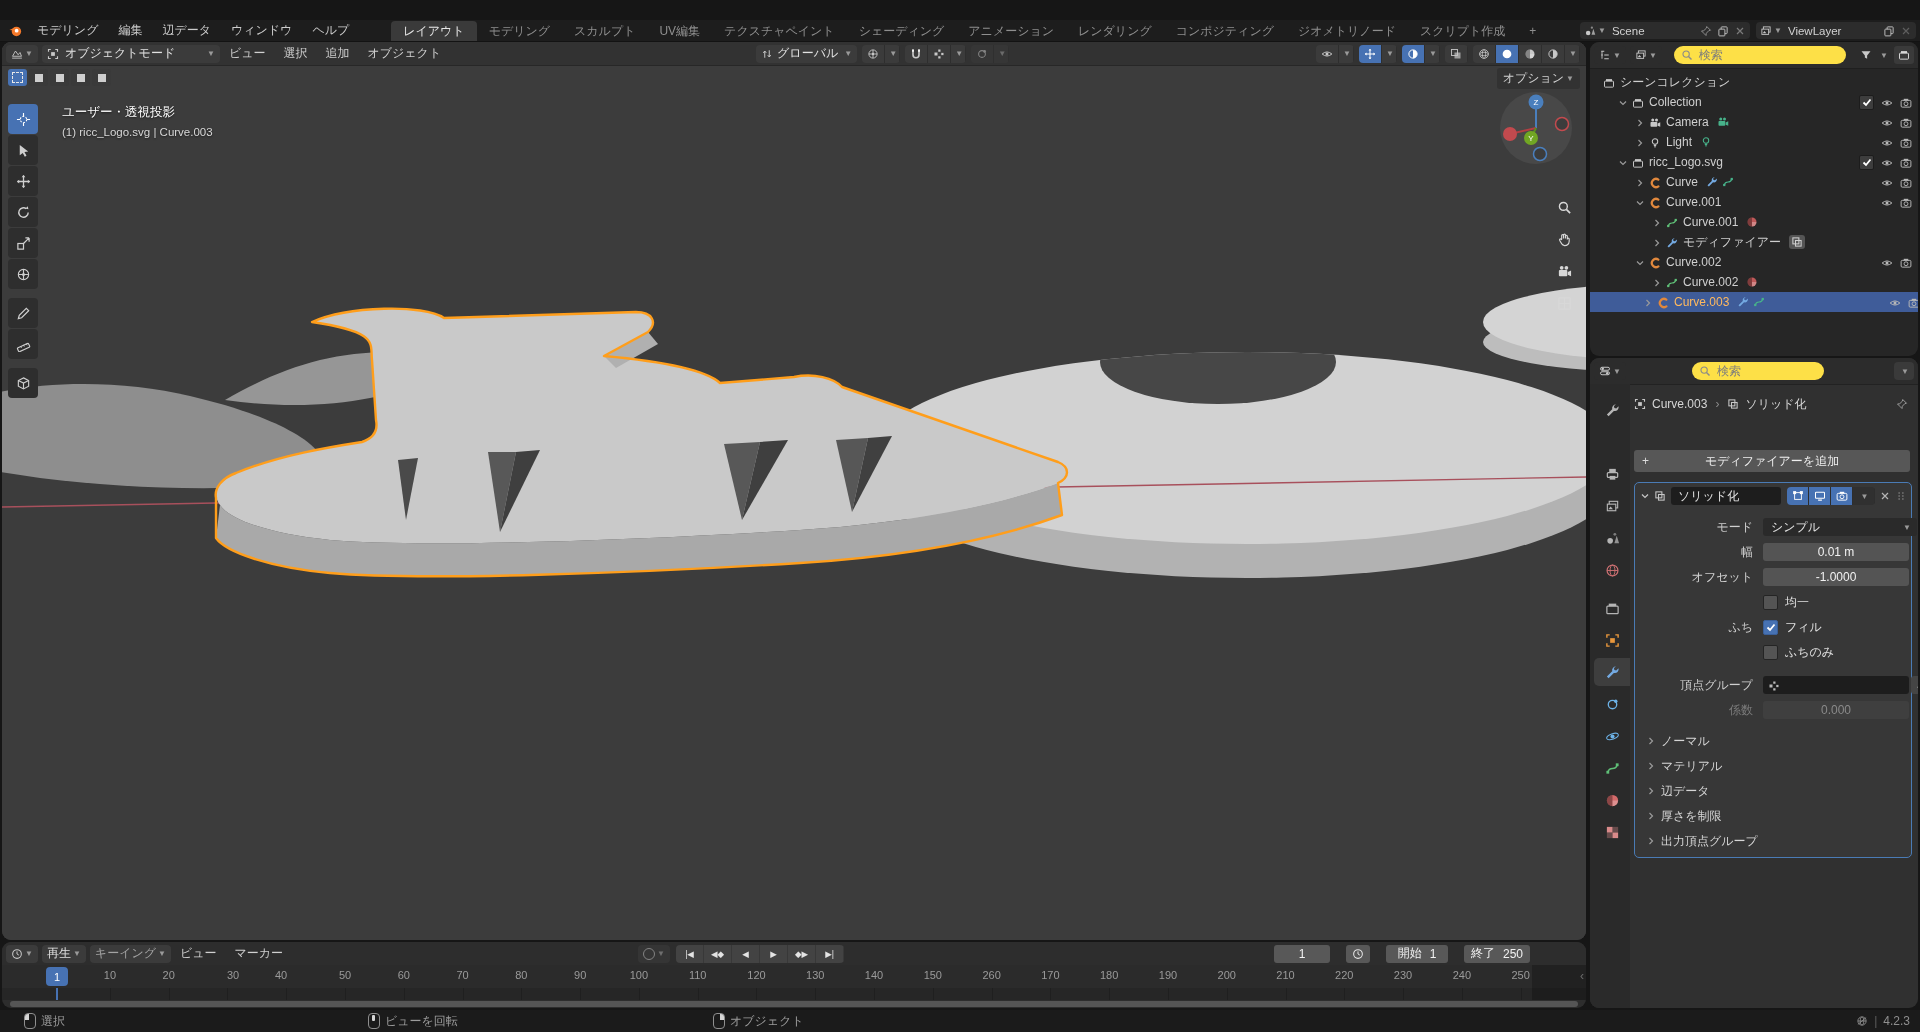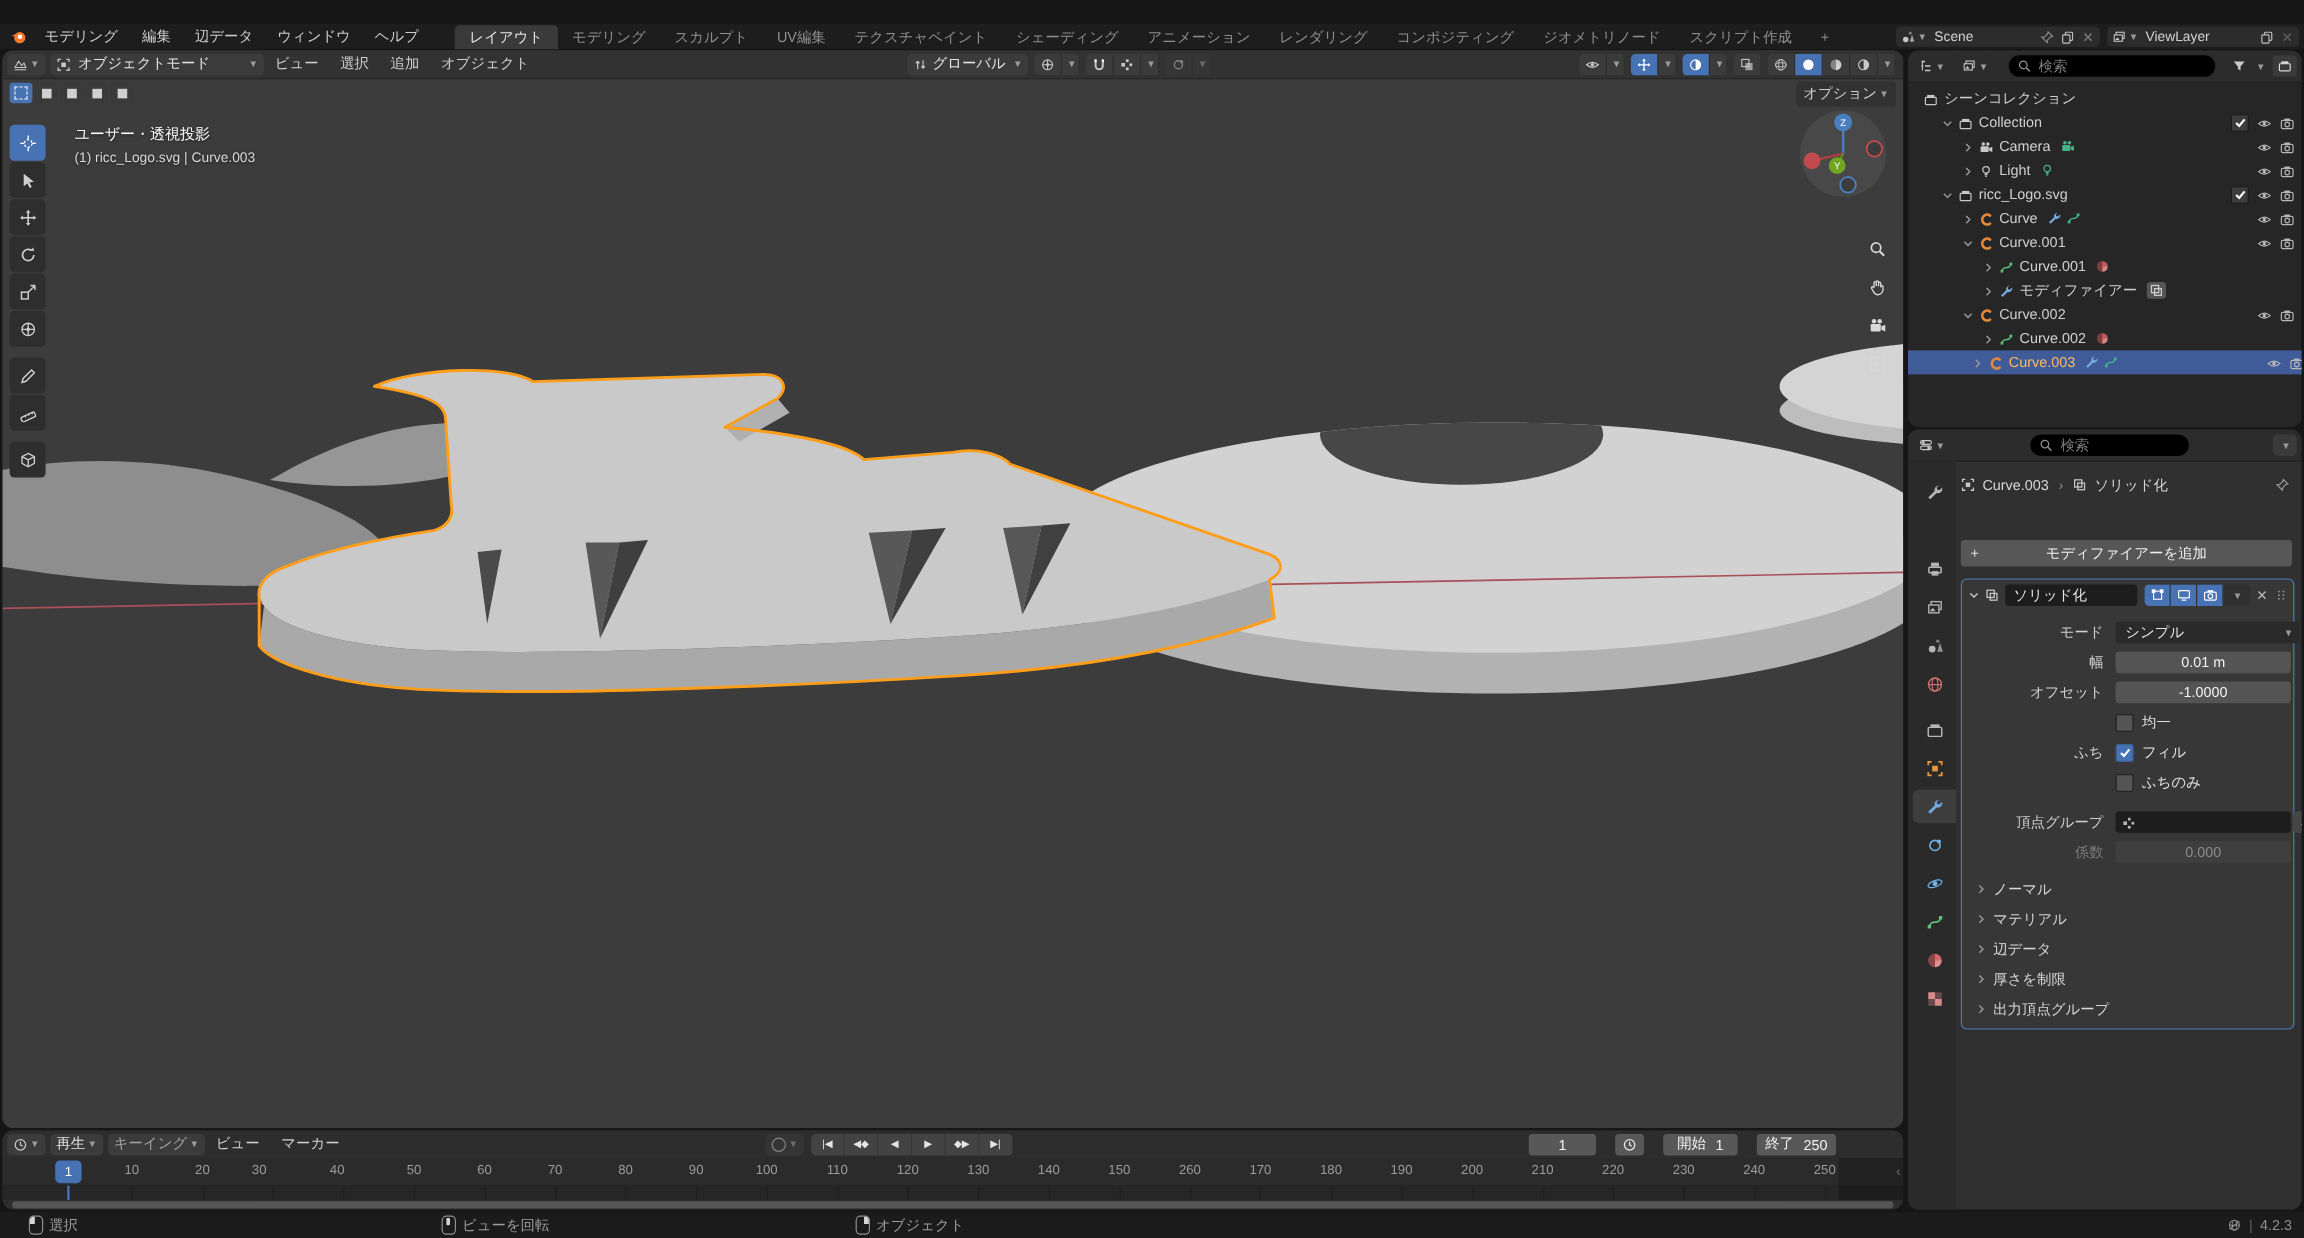--- a/index.html
+++ b/index.html
@@ -45,21 +45,21 @@
   .vp-overlay .l2{color:#d8d8d8;font-size:11.5px;margin-top:5px;text-shadow:0 1px 2px #0008;}
   .toolbar{position:absolute;left:6px;top:62px;width:32px;display:flex;flex-direction:column;gap:1px;z-index:25;}
   .tbtn{width:30px;height:30px;background:#2e2e2e;border-radius:4px;display:flex;align-items:center;justify-content:center;}
   .tbtn.active{background:#4772b3;}
   .tbtn.gap{margin-top:8px;}
   .navgiz{position:absolute;z-index:22;}
   .sidebtn{position:absolute;width:26px;height:26px;display:flex;align-items:center;justify-content:center;z-index:22;color:#d8d8d8;}
   
   .outliner{left:1590px;top:42px;width:328px;height:314px;background:#262626;}
   .ol-header{height:26px;background:#2c2c2c;display:flex;align-items:center;border-bottom:1px solid #1f1f1f;}
-  .search{display:flex;align-items:center;background:#000000;border-radius:9px;height:18px;color:#7d7d7d;padding:0 7px;}
+  .search{display:flex;align-items:center;background:#fde047;border-radius:9px;height:18px;color:#7d7d7d;padding:0 7px;}
   .ol-row{position:absolute;left:0;width:100%;height:20px;display:flex;align-items:center;}
   .ol-row.sel{background:#3f5c99;}
   .ol-row .lbl{margin-left:5px;color:#cfcfcf;font-size:12px;white-space:nowrap;}
   .ol-row.sel .lbl{color:#ffb95e;}
   .ol-right{position:absolute;right:6px;display:flex;gap:7px;align-items:center;}
   .olchk{width:13px;height:13px;background:#3d3d3d;border:1px solid #1c1c1c;border-radius:2px;display:flex;align-items:center;justify-content:center;}
   
   .props{left:1590px;top:358px;width:328px;height:650px;background:#303030;}
   .pr-header{height:26px;background:#2c2c2c;display:flex;align-items:center;border-bottom:1px solid #222;}
   .tabstrip{position:absolute;left:0;top:26px;width:40px;height:624px;background:#2a2a2a;}
@@ -349,21 +349,21 @@
     <svg class="ic" style="margin:0 4px 0 8px">
         <use href="#s-blender"></use>
       </svg>
     <div class="row" id="topbar-menus">
         <div class="menu-item">モデリング</div>
         <div class="menu-item">編集</div>
         <div class="menu-item">辺データ</div>
         <div class="menu-item">ウィンドウ</div>
         <div class="menu-item">ヘルプ</div>
       </div>
-    <div class="row" id="workspace-tabs" style="margin-left:20px">
+    <div class="row" id="workspace-tabs" style="margin-left:32px">
         <div class="wstab active">レイアウト</div>
         <div class="wstab">モデリング</div>
         <div class="wstab">スカルプト</div>
         <div class="wstab">UV編集</div>
         <div class="wstab">テクスチャペイント</div>
         <div class="wstab">シェーディング</div>
         <div class="wstab">アニメーション</div>
         <div class="wstab">レンダリング</div>
         <div class="wstab">コンポジティング</div>
         <div class="wstab">ジオメトリノード</div>
@@ -1244,21 +1244,21 @@
         </div>
         <div class="tfield" style="width:66px;gap:8px">
           <span>終了</span>
           <span>250</span>
         </div>
       </div>
     </div>
     <div class="ruler" id="tl-ruler">
         <div class="tick" style="left:107.902px">10</div>
         <div class="tick" style="left:166.68200000000002px">20</div>
-        <div class="tick" style="left:214px">30</div>
+        <div class="tick" style="left:231px">30</div>
         <div class="tick" style="left:279px">40</div>
         <div class="tick" style="left:343.022px">50</div>
         <div class="tick" style="left:401.802px">60</div>
         <div class="tick" style="left:460.582px">70</div>
         <div class="tick" style="left:519.3620000000001px">80</div>
         <div class="tick" style="left:578.142px">90</div>
         <div class="tick" style="left:636.922px">100</div>
         <div class="tick" style="left:695.702px">110</div>
         <div class="tick" style="left:754.482px">120</div>
         <div class="tick" style="left:813.2620000000001px">130</div>

